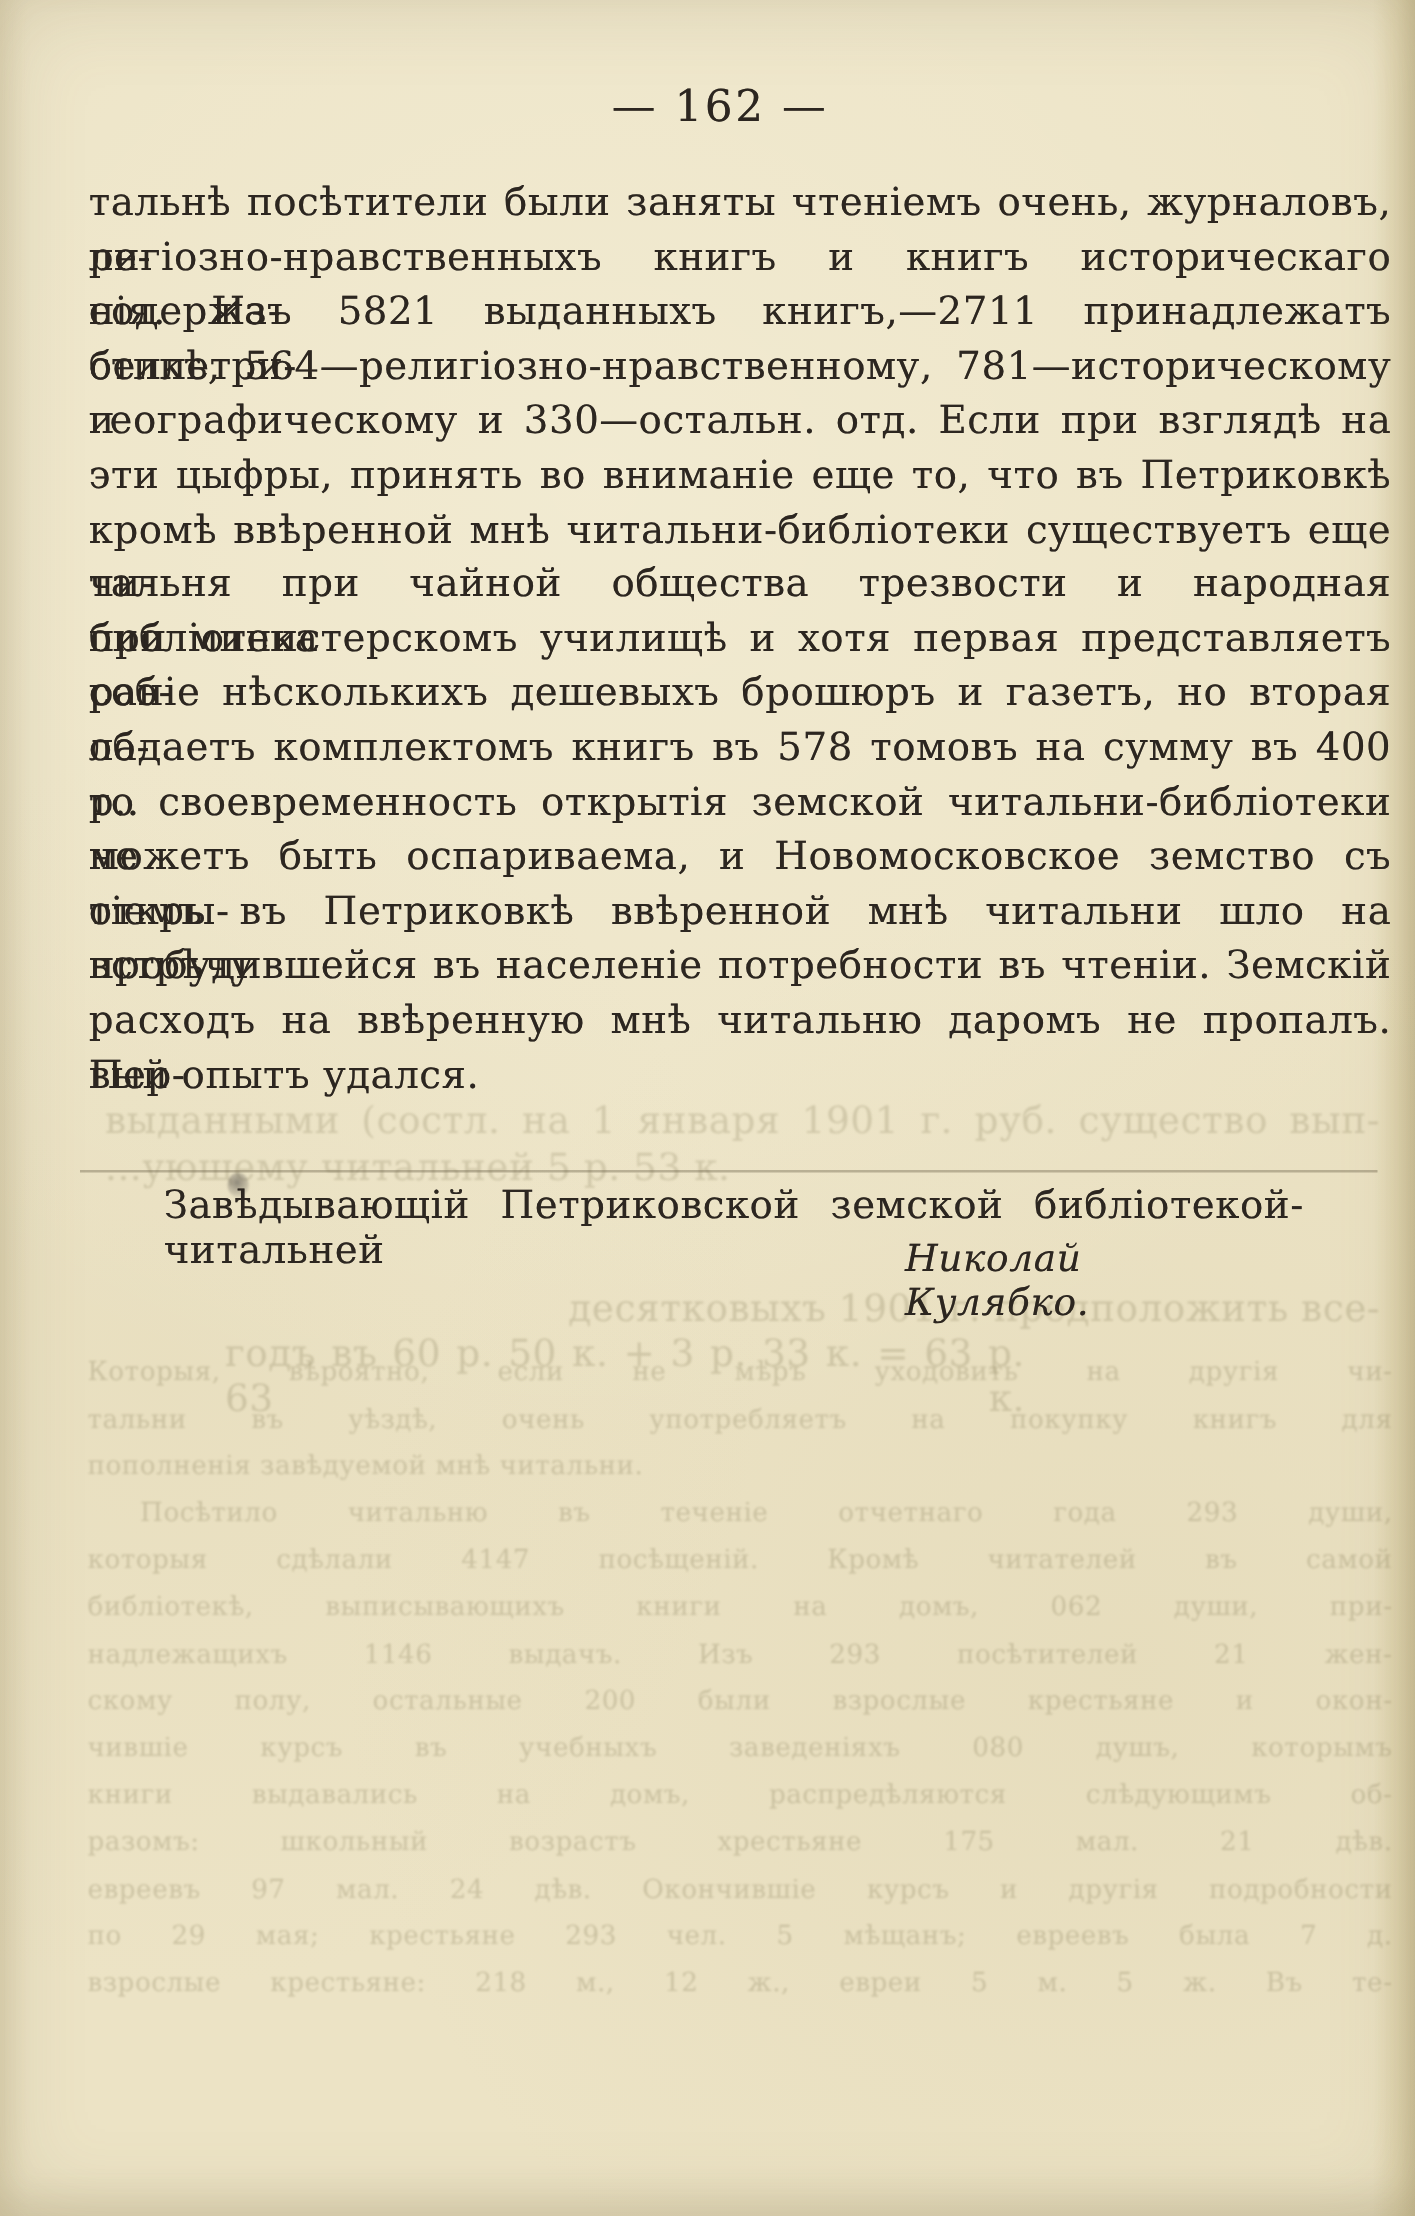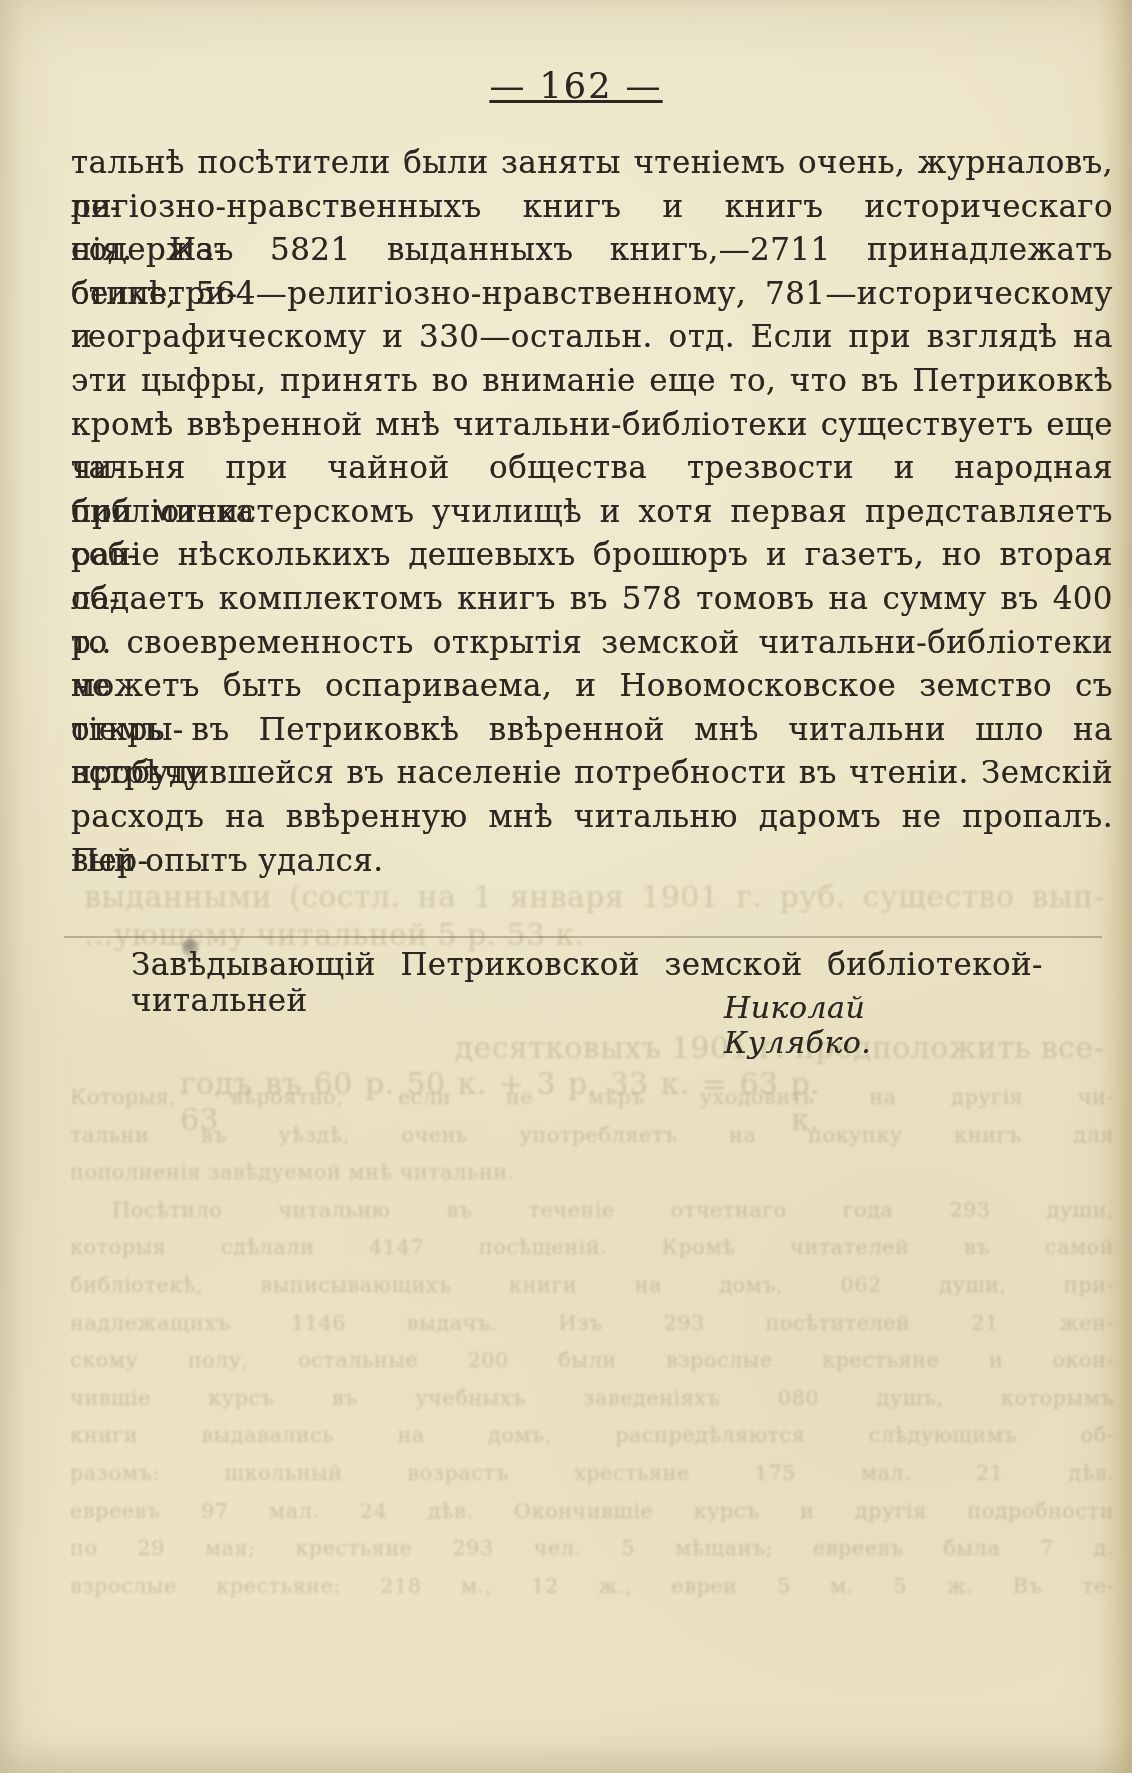--- a/index.html
+++ b/index.html
@@ -17,21 +17,21 @@
       #ece3c5;
   }
   .vignette{
     position:absolute;inset:0;pointer-events:none;
     box-shadow:inset 0 0 70px rgba(118,103,66,0.20), inset 0 -14px 26px rgba(118,103,66,0.14);
   }
   
   .ink{color:#2c2620;text-shadow:0 0 0.5px rgba(44,38,32,0.55);}
   .page-number{
     position:absolute;top:66px;left:20px;width:1112px;
-    text-align:center;font-size:35px;letter-spacing:2px;text-decoration:underline;
+    text-align:center;font-size:35px;letter-spacing:2px;
   }
   .body-text{
     position:absolute;left:71px;top:141px;width:1042px;
     font-size:31px;line-height:43.6px;letter-spacing:0.4px;
   }
   .tl{height:43.6px;text-align:justify;text-align-last:justify;white-space:normal;}
   .tl.short{text-align-last:left;}
   .sig-role{
     position:absolute;left:131px;top:946px;width:912px;
     font-size:31px;letter-spacing:0.4px;

